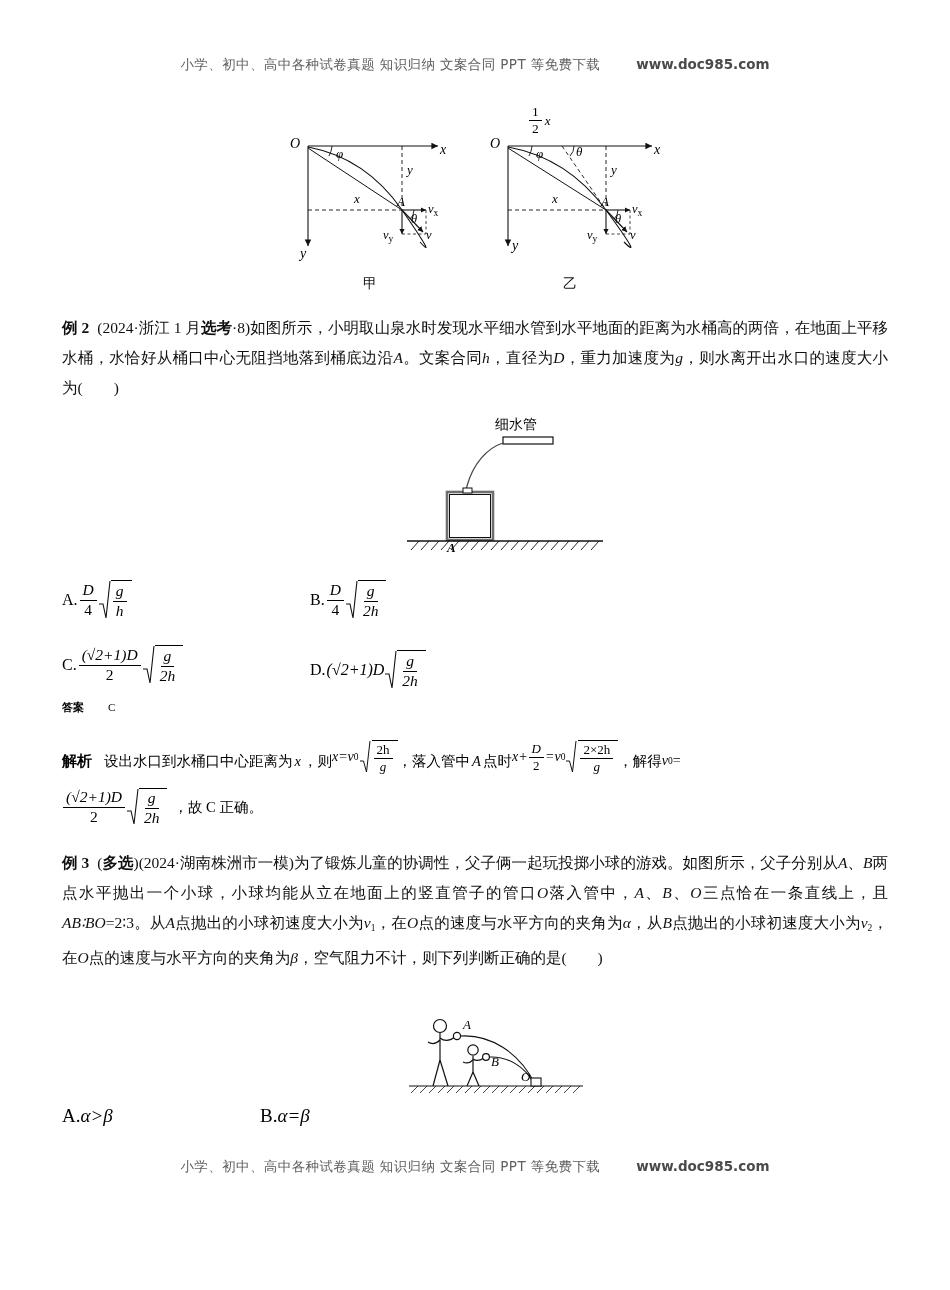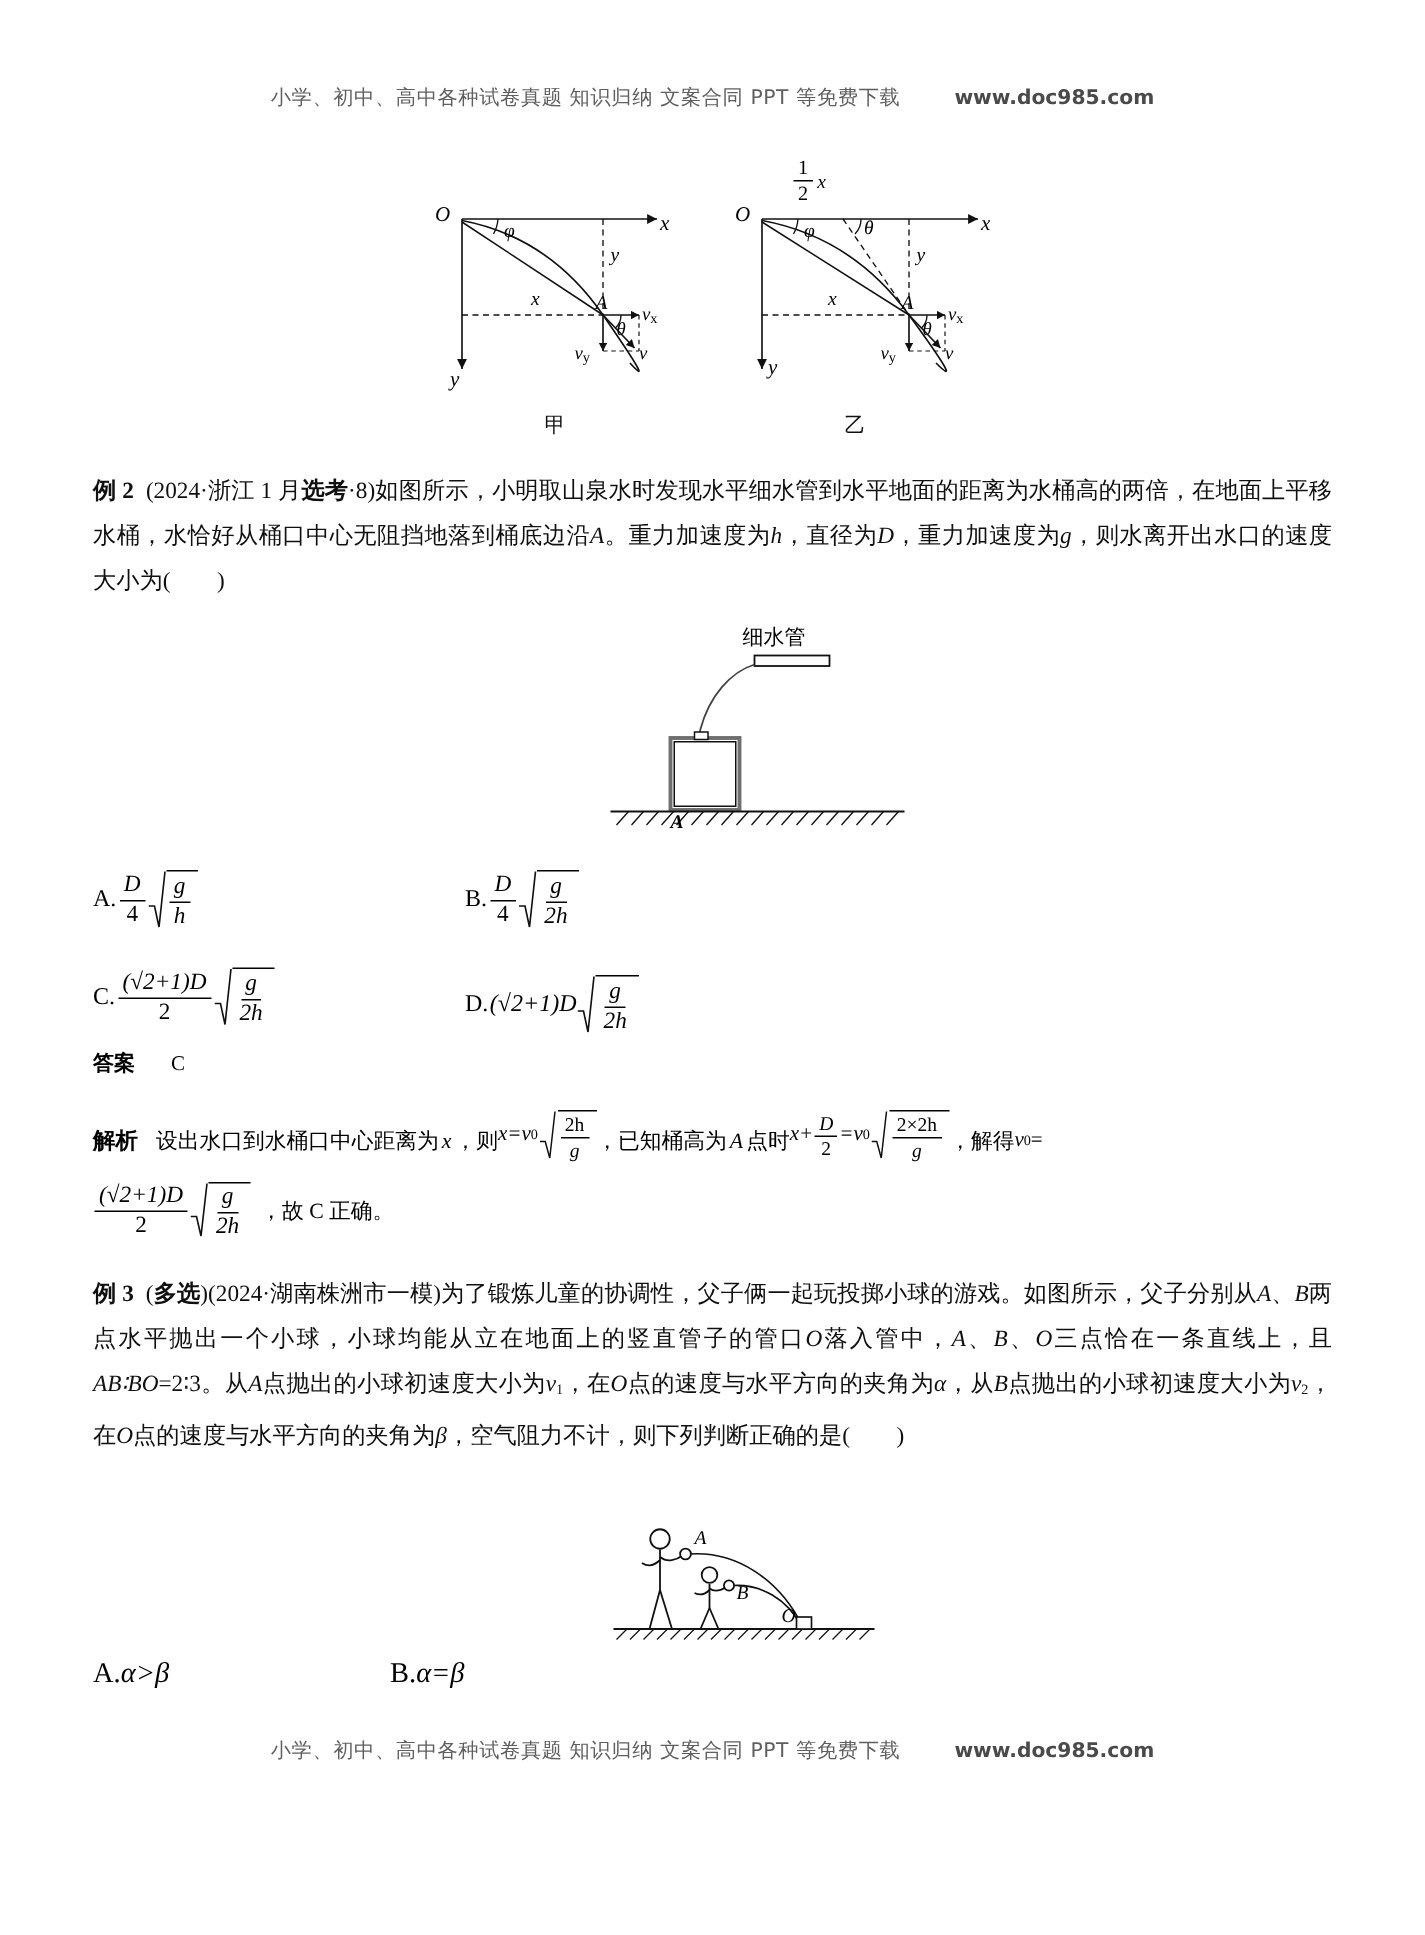--- a/index.html
+++ b/index.html
@@ -127,21 +127,21 @@
 
   
   .inline-math {
     display: inline-flex;
     align-items: center;
     vertical-align: middle;
     font-size: 14px;
   }
   .inline-math .frac .num, .inline-math .frac .den { font-size: 13px; }
 
-  .answer-row { position: absolute; font-size: 14px; }
+  .answer-row { position: absolute; font-size: 11px; }
   .answer-row .lead { margin-right: 14px; }
 
   .analysis {
     position: absolute;
     font-size: 14.5px;
     line-height: 26px;
   }
   .analysis .lead { font-size: 15px; margin-right: 12px; }
 </style>
 </head>
@@ -244,21 +244,21 @@
     <div style="position:absolute; left:352px; top:84px; font-size:12.5px;"><i>v</i><sub>x</sub></div>
     <div style="position:absolute; left:307px; top:110px; font-size:12.5px;"><i>v</i><sub>y</sub></div>
     <div style="position:absolute; left:350px; top:110px; font-style:italic; font-size:12.5px;">v</div>
     <div style="position:absolute; left:335px; top:94px; font-style:italic; font-size:12.5px;">θ</div>
   </div>
 
   <div class="caption" style="left:340px; top:275px; width:60px;">甲</div>
   <div class="caption" style="left:540px; top:275px; width:60px;">乙</div>
 
   <div class="para" style="left:62px; top:313px; width:826px;">
-    <span class="lead">例 2</span><span>(2024·浙江 1 月</span><span class="bold-inline">选考</span><span>·8)</span><span>如图所示，小明取山泉水时发现水平细水管到水平地面的距离为水桶高的两倍，在地面上平移水桶，水恰好从桶口中心无阻挡地落到桶底边沿</span><i>A</i><span>。重力加速度为</span><i>h</i><span>，直径为</span><i>D</i><span>，重力加速度为</span><i>g</i><span>，则水离开出水口的速度大小为(　　)</span>
+    <span class="lead">例 2</span><span>(2024·浙江 1 月</span><span class="bold-inline">选考</span><span>·8)</span><span>如图所示，小明取山泉水时发现水平细水管到水平地面的距离为水桶高的两倍，在地面上平移水桶，水恰好从桶口中心无阻挡地落到桶底边沿</span><i>A</i><span>。文案合同</span><i>h</i><span>，直径为</span><i>D</i><span>，重力加速度为</span><i>g</i><span>，则水离开出水口的速度大小为(　　)</span>
   </div>
 
   <div class="fig" style="left:395px; top:420px; width:220px; height:140px;">
     <svg width="220" height="140" viewBox="0 0 220 140">
 
       <rect x="108" y="17" width="50" height="7" fill="#ffffff" stroke="#111" stroke-width="1.2"></rect>
 
       <path d="M108,23 C92,28 78,44 72,66 C68,84 62,104 56,118" fill="none" stroke="#444" stroke-width="1.2"></path>
 
       <rect x="52" y="72" width="46" height="48" fill="#ffffff" stroke="#6f6f6f" stroke-width="2.6"></rect>
@@ -394,21 +394,21 @@
             </svg>
           </span>
         <span class="radicand">
           <span class="frac">
             <span class="num">2h</span>
             <span class="den"><i>g</i></span>
           </span>
         </span>
       </span>
     </span>
-    <span>，已知桶高为</span>
+    <span>，落入管中</span>
     <i style="margin:0 2px;">A</i>
     <span>点时</span>
     <span class="inline-math">
       <i>x+</i>
       <span class="frac">
         <span class="num"><i>D</i></span>
         <span class="den">2</span>
       </span>
       <i>=v</i>
         <sub>0</sub>

